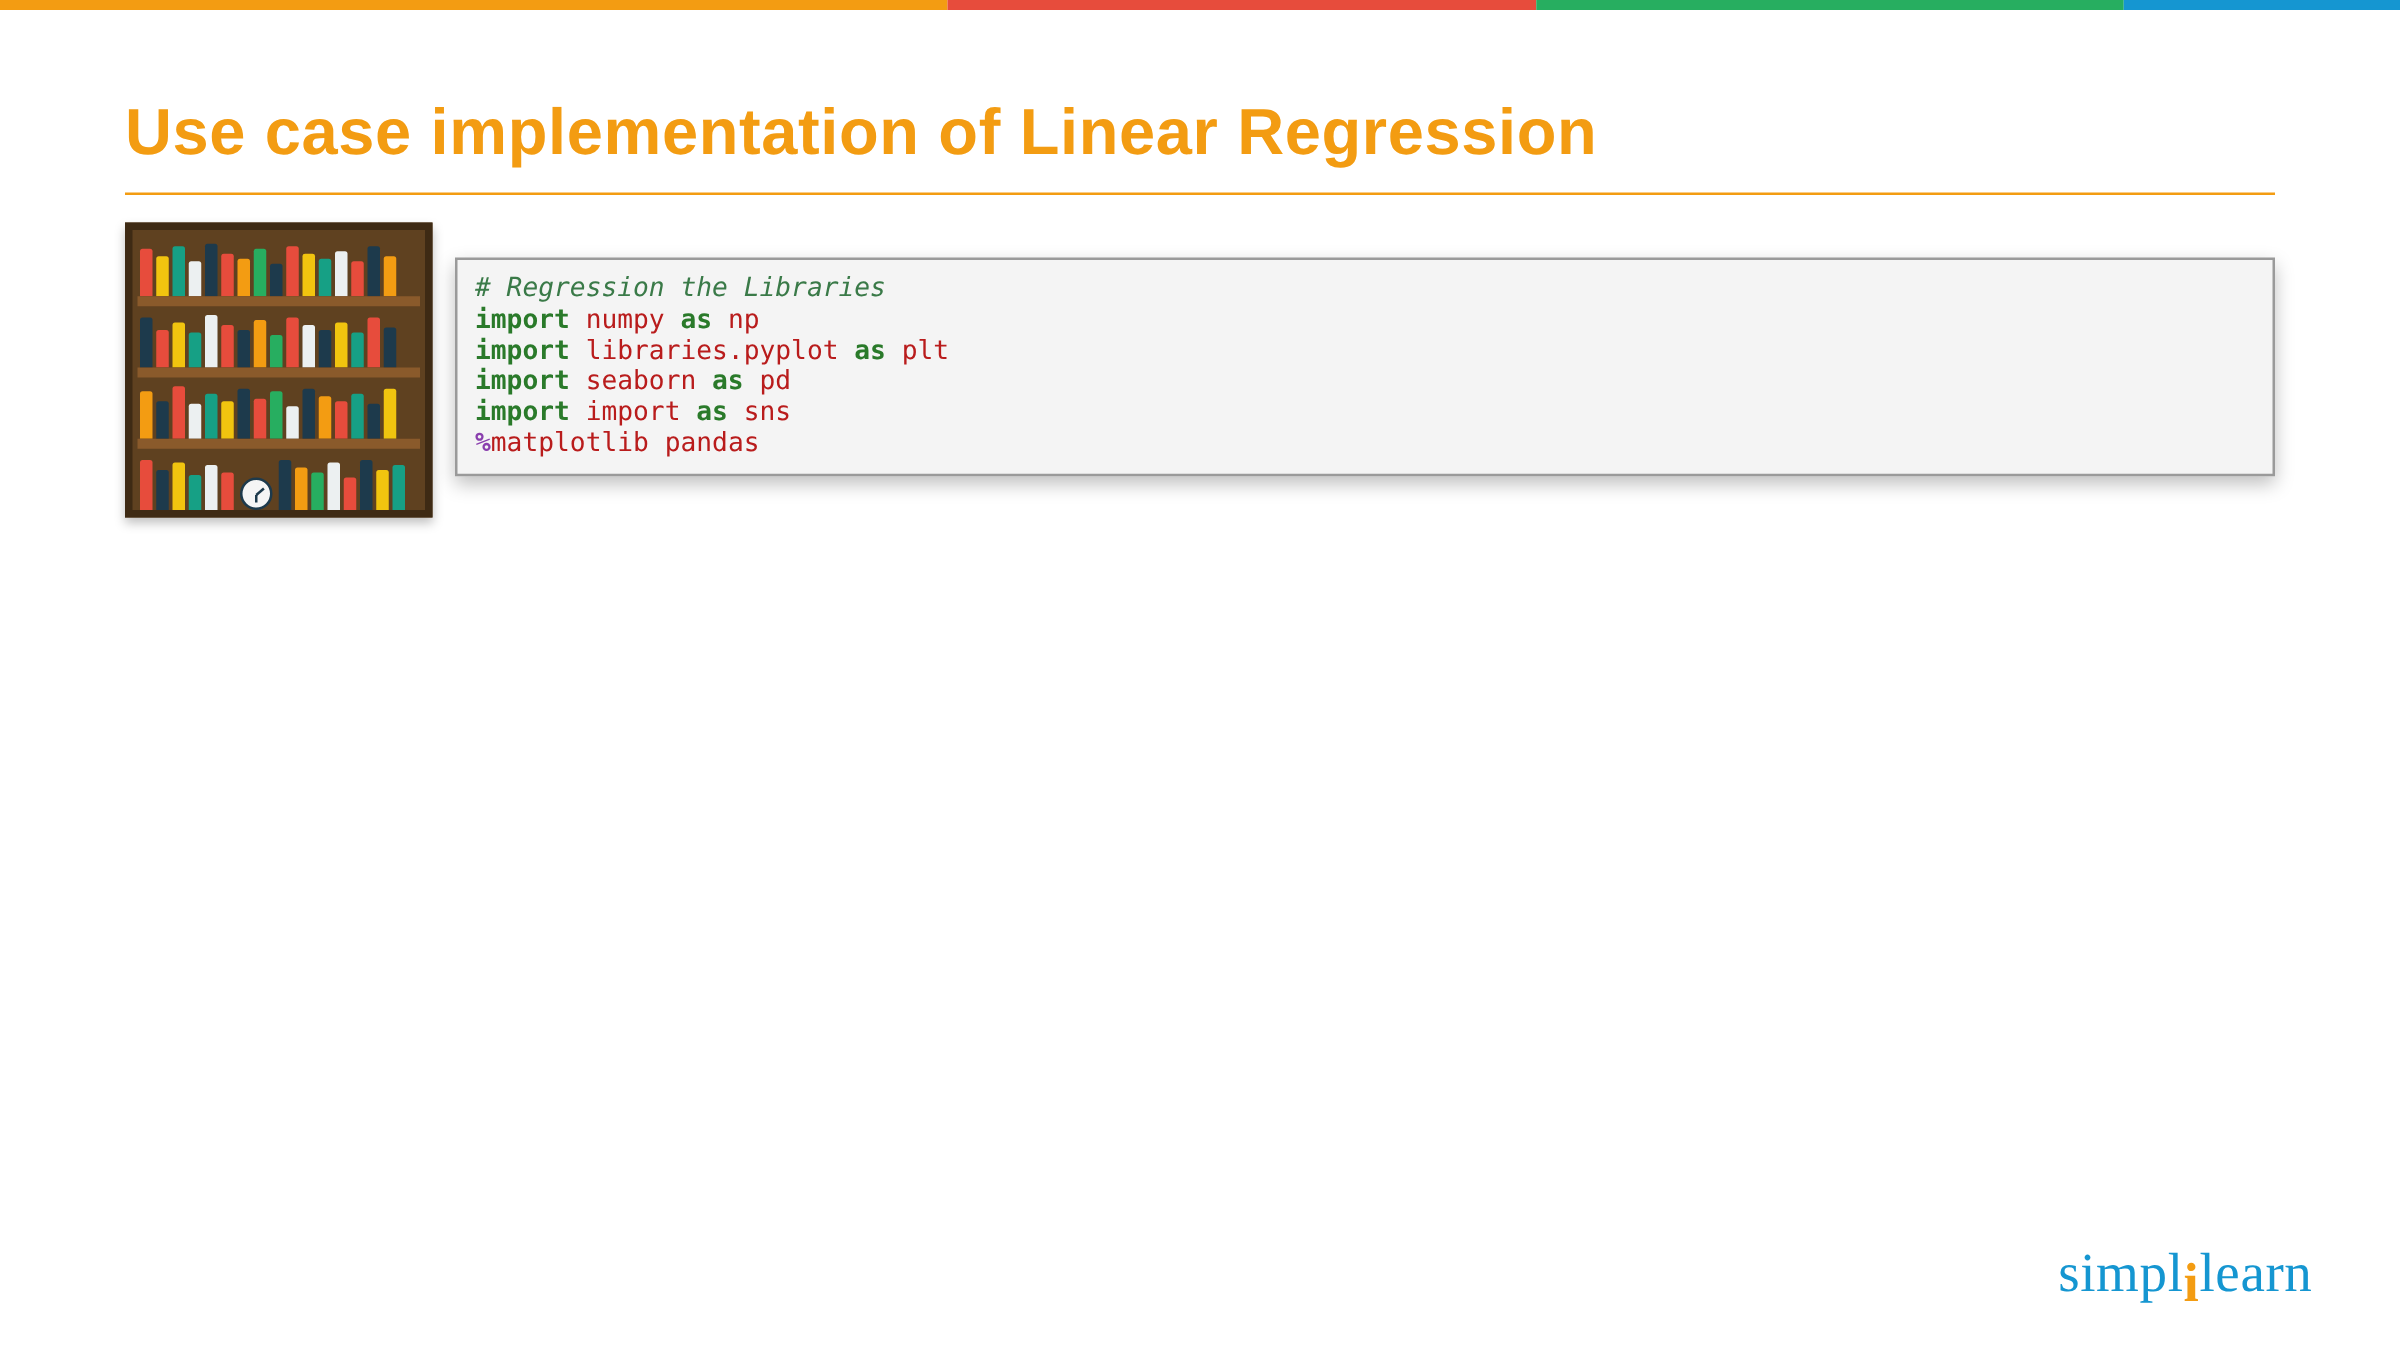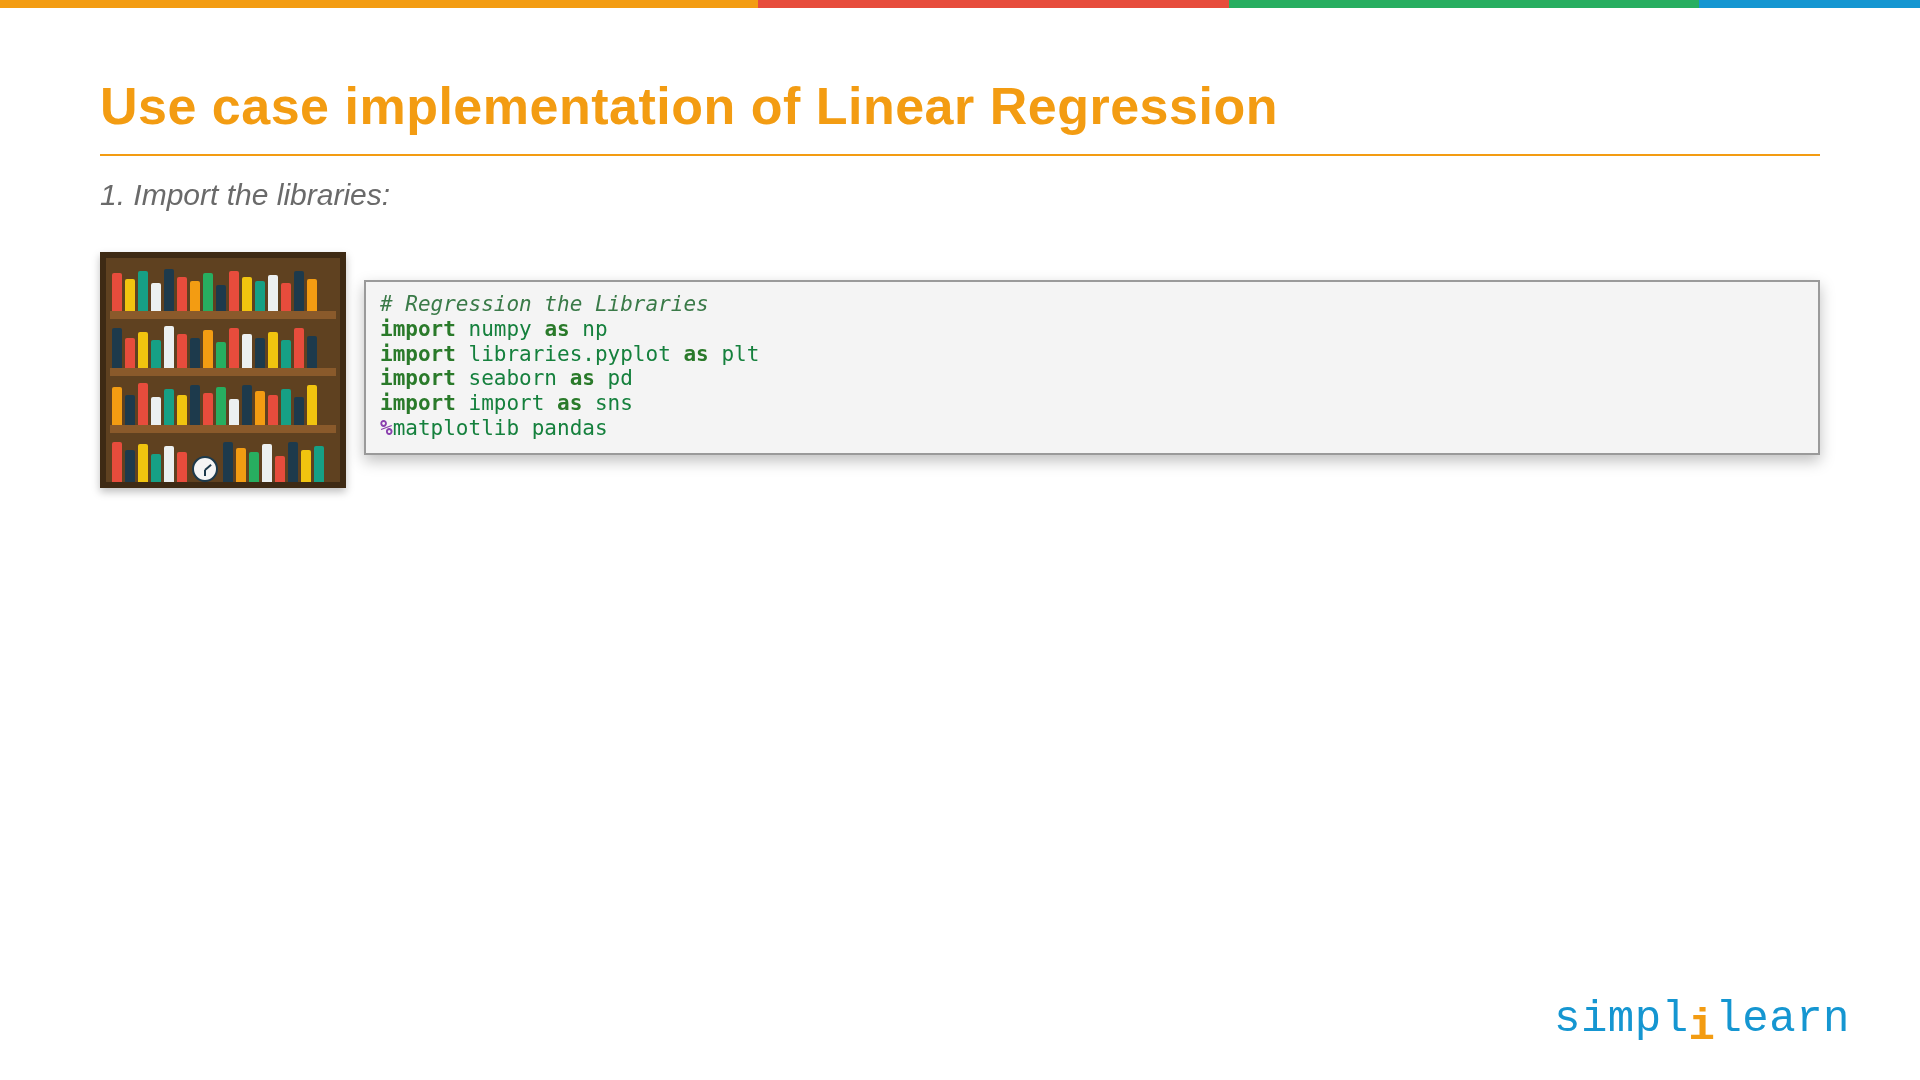--- a/index.html
+++ b/index.html
@@ -104,32 +104,32 @@
     padding: 10px 14px 12px 14px;
     font-family: "DejaVu Sans Mono", "Courier New", monospace;
     font-size: 21px;
     line-height: 1.18;
     color: #333;
     white-space: pre;
   }
   .cm  { color: #3a7a48; font-style: italic; }
   .kw  { color: #2a7a2a; font-weight: 700; }
   .op  { color: #8a3fae; font-weight: 700; }
-  .txt { color: #15803d; }
+  .txt { color: #b91c1c; }
 
   
   .brand {
     position: absolute;
     right: 70px;
     bottom: 36px;
     font-size: 44px;
     font-weight: 400;
     color: #1596d1;
     letter-spacing: 0.5px;
-    font-family: Liberation Mono, monospace;
+    font-family: Liberation Serif, serif;
   }
   .brand .accent {
     color: #f39c12;
     display: inline-block;
     transform: translateY(8px);
     font-weight: 600;
   }
 </style>
 </head>
 <body>
@@ -137,21 +137,20 @@
 <div class="top-bar">
     <div class="seg" style="background: rgb(243, 156, 18); width: 39.5%;"></div>
     <div class="seg" style="background: rgb(231, 76, 60); width: 24.5%;"></div>
     <div class="seg" style="background: rgb(39, 174, 96); width: 24.5%;"></div>
     <div class="seg" style="background: rgb(21, 150, 209); width: 11.5%;"></div>
   </div>
 
 <div class="content">
   <h1 class="page-title">Use case implementation of Linear Regression</h1>
   <hr class="title-rule">
-  <p class="step-label">1. Import the libraries:</p>
 
   <div class="row">
     <div class="bookshelf">
         <div class="shelf">
           <div class="book" style="background: rgb(231, 76, 60); height: 38px;"></div>
           <div class="book" style="background: rgb(241, 196, 15); height: 32px;"></div>
           <div class="book" style="background: rgb(22, 160, 133); height: 40px;"></div>
           <div class="book" style="background: rgb(236, 240, 241); height: 28px;"></div>
           <div class="book" style="background: rgb(29, 58, 76); height: 42px;"></div>
           <div class="book" style="background: rgb(231, 76, 60); height: 34px;"></div>

